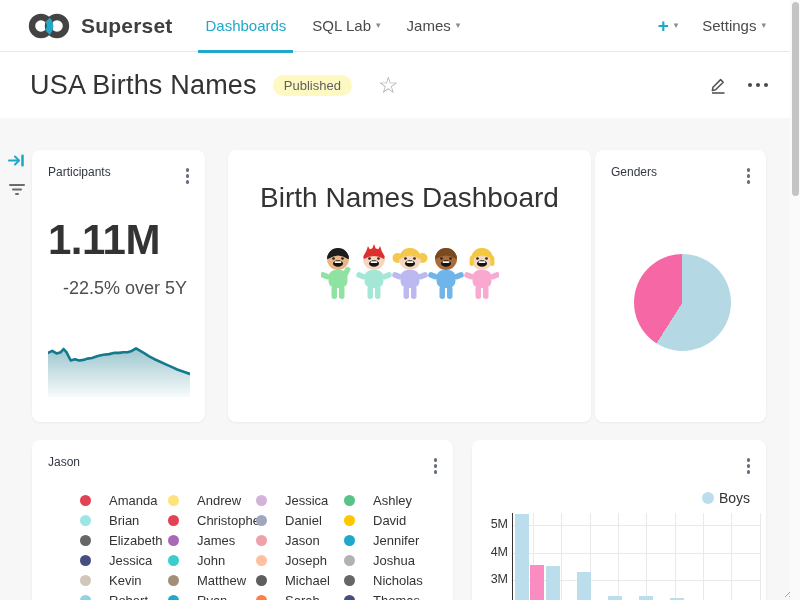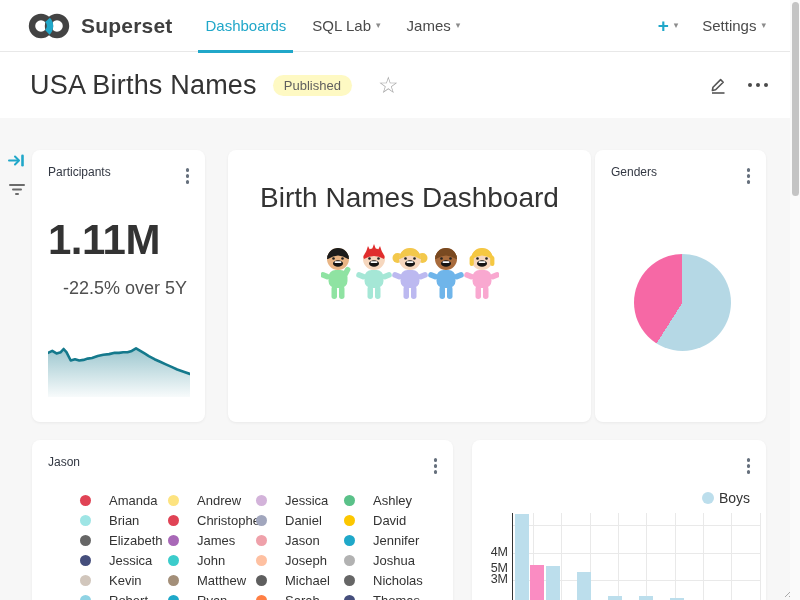--- a/index.html
+++ b/index.html
@@ -382,21 +382,21 @@
       <div class="gridline-v" style="left: 61px;"></div>
       <div class="gridline-v" style="left: 89.33px;"></div>
       <div class="gridline-v" style="left: 117.66px;"></div>
       <div class="gridline-v" style="left: 145.99px;"></div>
       <div class="gridline-v" style="left: 174.32px;"></div>
       <div class="gridline-v" style="left: 202.65px;"></div>
       <div class="gridline-v" style="left: 230.98px;"></div>
       <div class="gridline-v" style="left: 259.31px;"></div>
       <div class="gridline-v" style="left: 287.64px;"></div>
       <div class="gridline-h" style="top: 85.2px;"></div>
-      <div class="ytick" style="top: 77.2px; margin-top: 44px;">5M</div>
+      <div class="ytick" style="top: 77.2px;">5M</div>
       <div class="gridline-h" style="top: 112.6px;"></div>
       <div class="ytick" style="top: 104.6px;">4M</div>
       <div class="gridline-h" style="top: 140px;"></div>
       <div class="ytick" style="top: 132px;">3M</div>
       <div class="axis-y"></div>
       <div class="bar" style="left: 43px; top: 74.24px; height: 207.96px; background: rgb(188, 222, 236);"></div>
       <div class="bar" style="left: 74px; top: 126.3px; height: 155.9px; background: rgb(188, 222, 236);"></div>
       <div class="bar" style="left: 105px; top: 131.78px; height: 150.42px; background: rgb(188, 222, 236);"></div>
       <div class="bar" style="left: 136px; top: 156.44px; height: 125.76px; background: rgb(188, 222, 236);"></div>
       <div class="bar" style="left: 167px; top: 156.44px; height: 125.76px; background: rgb(188, 222, 236);"></div>

